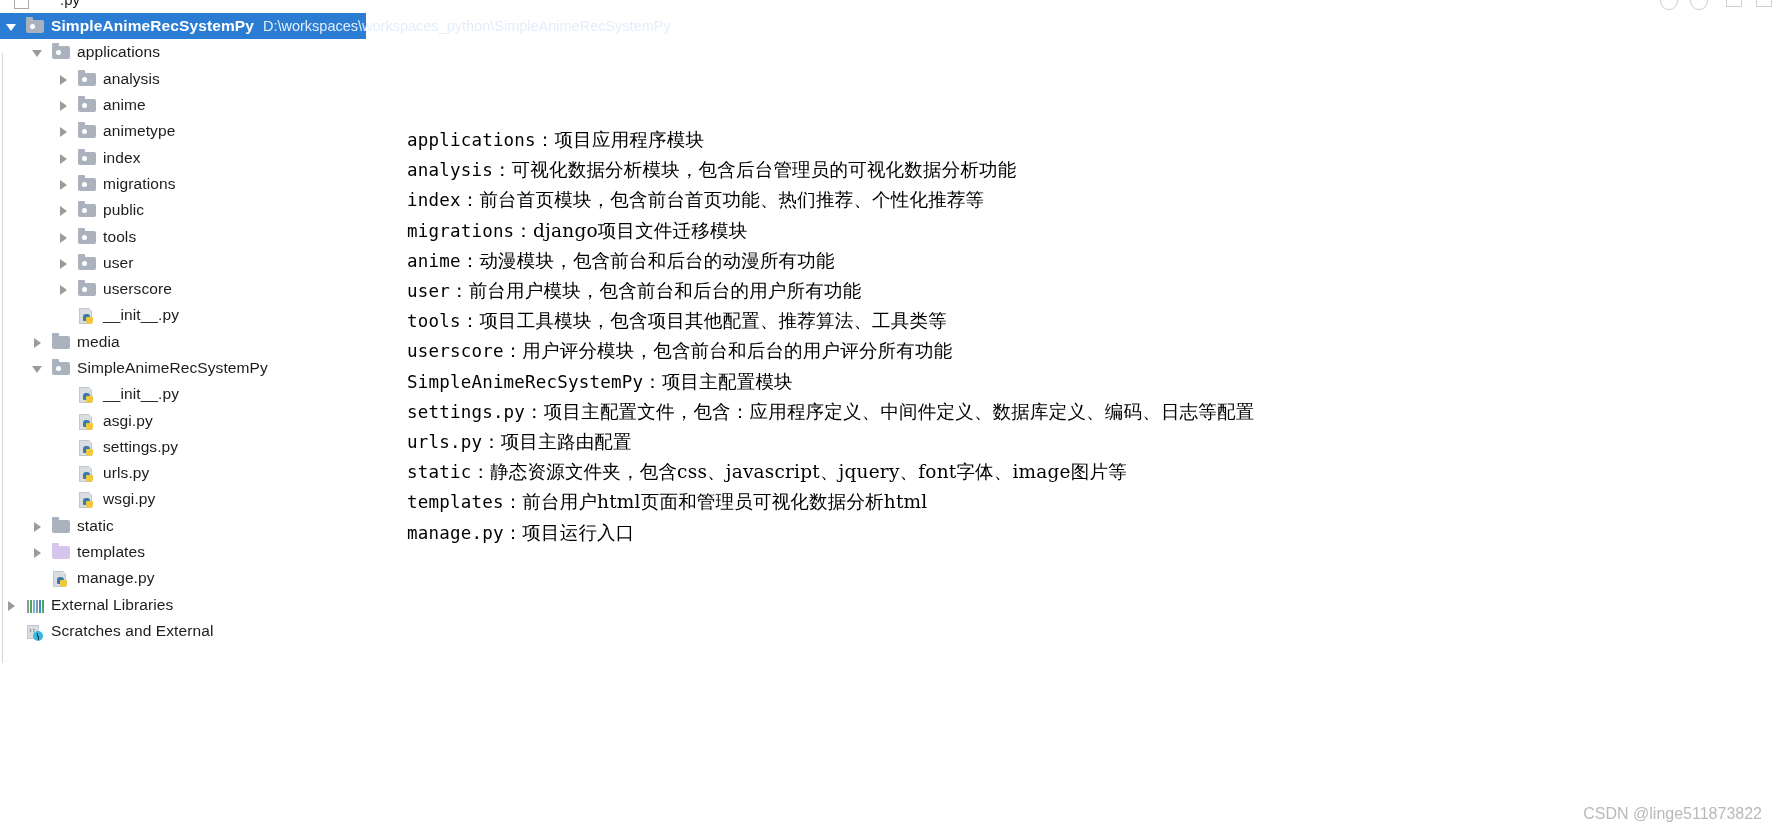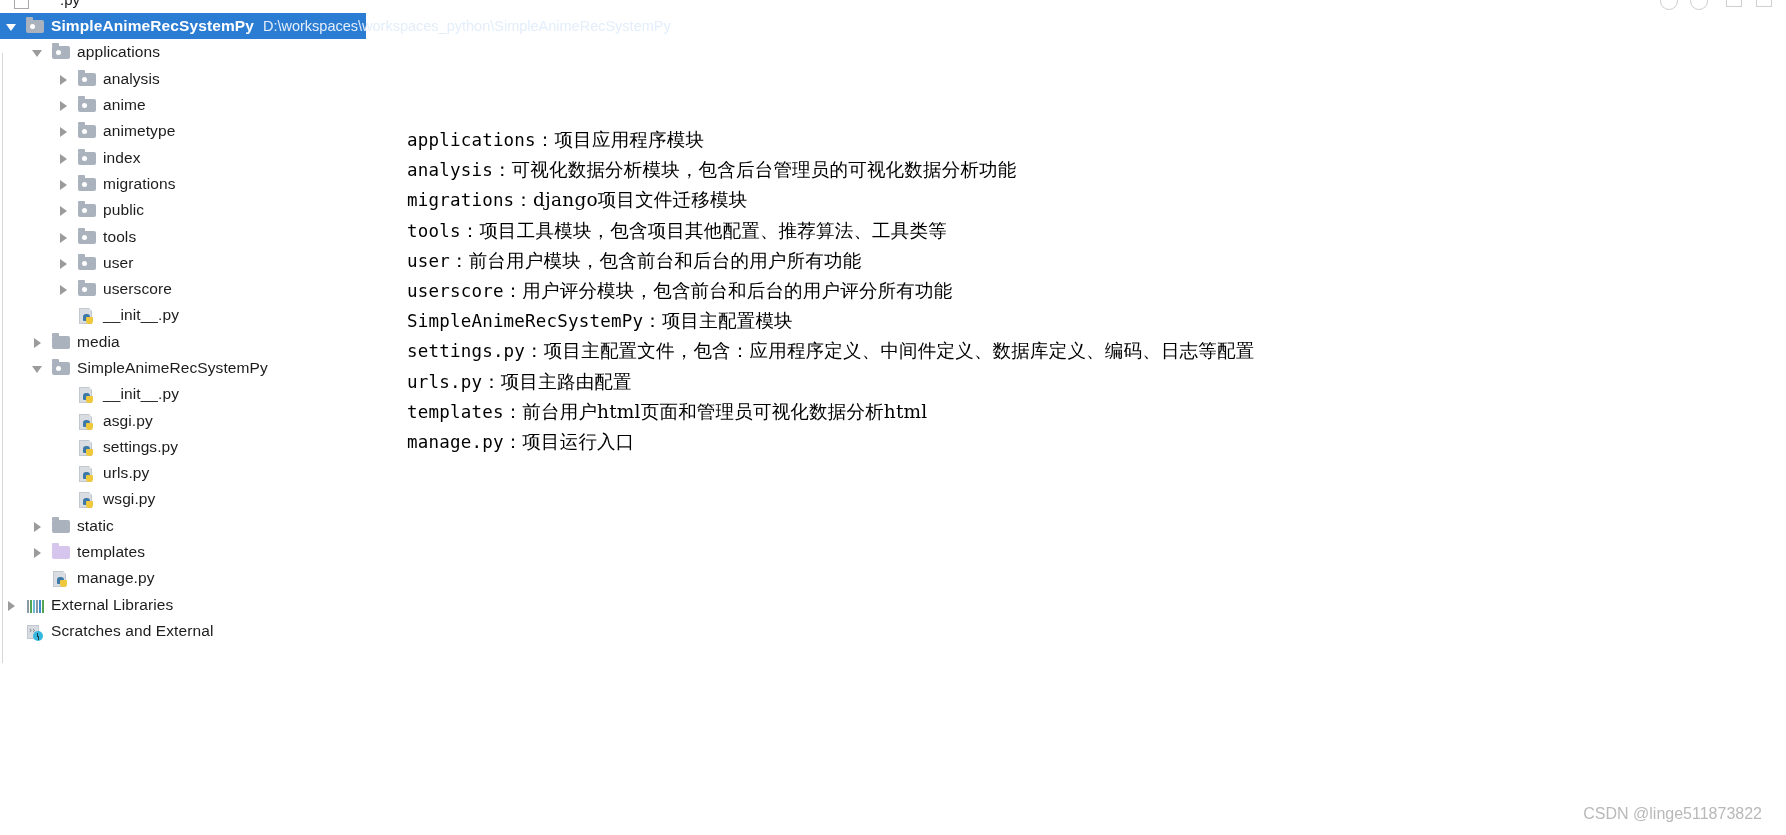--- a/index.html
+++ b/index.html
@@ -512,24 +512,27 @@
           </span>
         </span>
         <span class="row-label">Scratches and External</span>
       </div>
     </div>
 </div>
 
 <div id="description-panel">
     <div class="desc-line"><span class="mono">applications</span><span>：项目应用程序模块</span></div>
     <div class="desc-line"><span class="mono">analysis</span><span>：可视化数据分析模块，包含后台管理员的可视化数据分析功能</span></div>
+    <div class="desc-line"><span class="mono">index</span><span>：前台首页模块，包含前台首页功能、热们推荐、个性化推荐等</span></div>
     <div class="desc-line"><span class="mono">migrations</span><span>：django项目文件迁移模块</span></div>
+    <div class="desc-line"><span class="mono">anime</span><span>：动漫模块，包含前台和后台的动漫所有功能</span></div>
+    <div class="desc-line"><span class="mono">user</span><span>：前台用户模块，包含前台和后台的用户所有功能</span></div>
     <div class="desc-line"><span class="mono">tools</span><span>：项目工具模块，包含项目其他配置、推荐算法、工具类等</span></div>
-    <div class="desc-line"><span class="mono">user</span><span>：前台用户模块，包含前台和后台的用户所有功能</span></div>
     <div class="desc-line"><span class="mono">userscore</span><span>：用户评分模块，包含前台和后台的用户评分所有功能</span></div>
     <div class="desc-line"><span class="mono">SimpleAnimeRecSystemPy</span><span>：项目主配置模块</span></div>
     <div class="desc-line"><span class="mono">settings.py</span><span>：项目主配置文件，包含：应用程序定义、中间件定义、数据库定义、编码、日志等配置</span></div>
     <div class="desc-line"><span class="mono">urls.py</span><span>：项目主路由配置</span></div>
+    <div class="desc-line"><span class="mono">static</span><span>：静态资源文件夹，包含css、javascript、jquery、font字体、image图片等</span></div>
     <div class="desc-line"><span class="mono">templates</span><span>：前台用户html页面和管理员可视化数据分析html</span></div>
     <div class="desc-line"><span class="mono">manage.py</span><span>：项目运行入口</span></div>
   </div>
 
 <div id="watermark">CSDN @linge511873822</div>
 
 </body></html>

